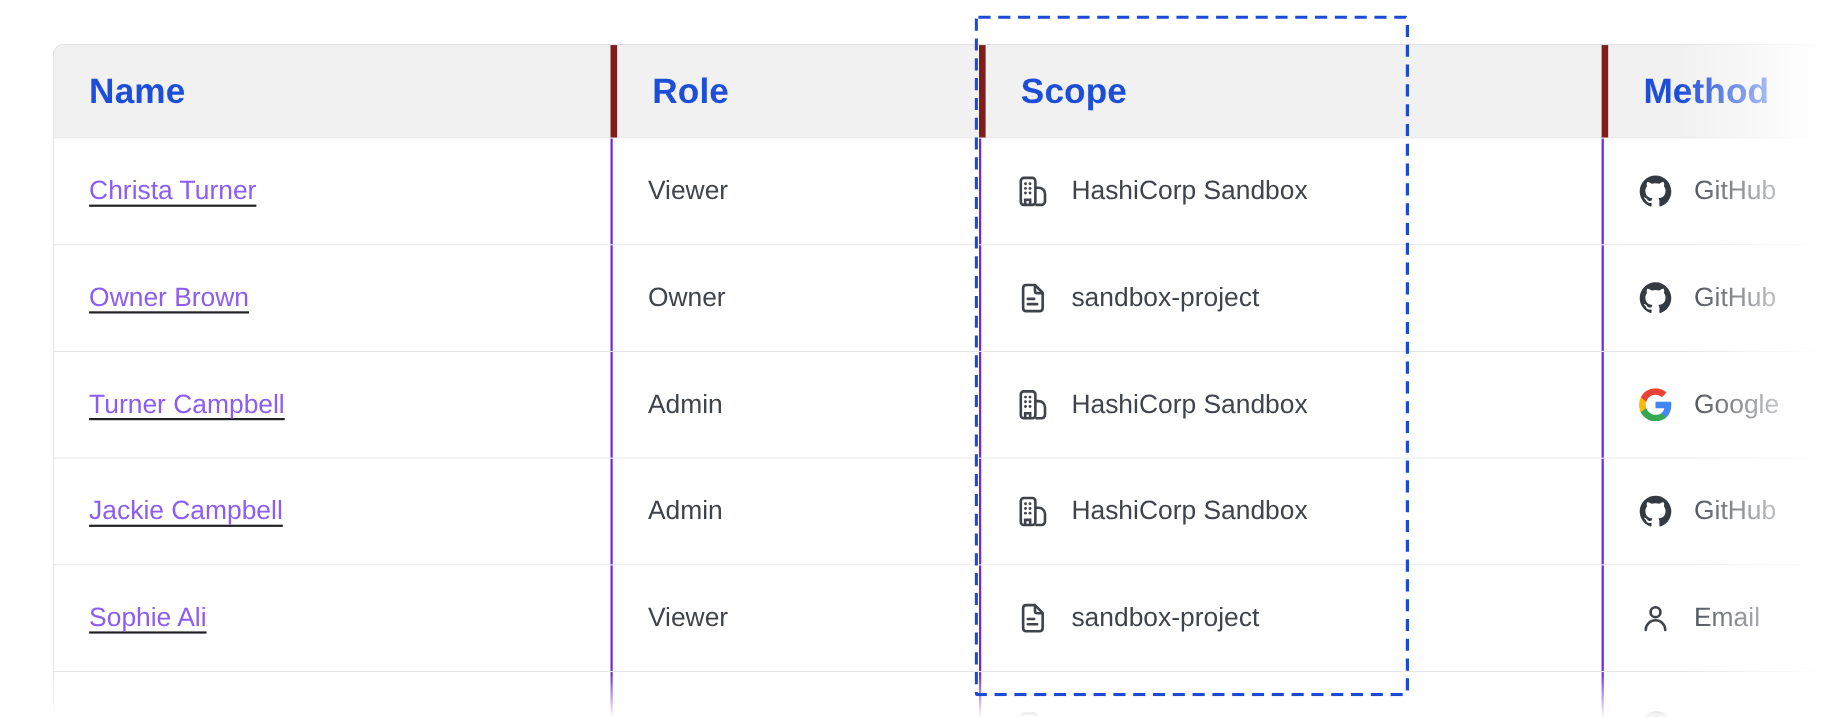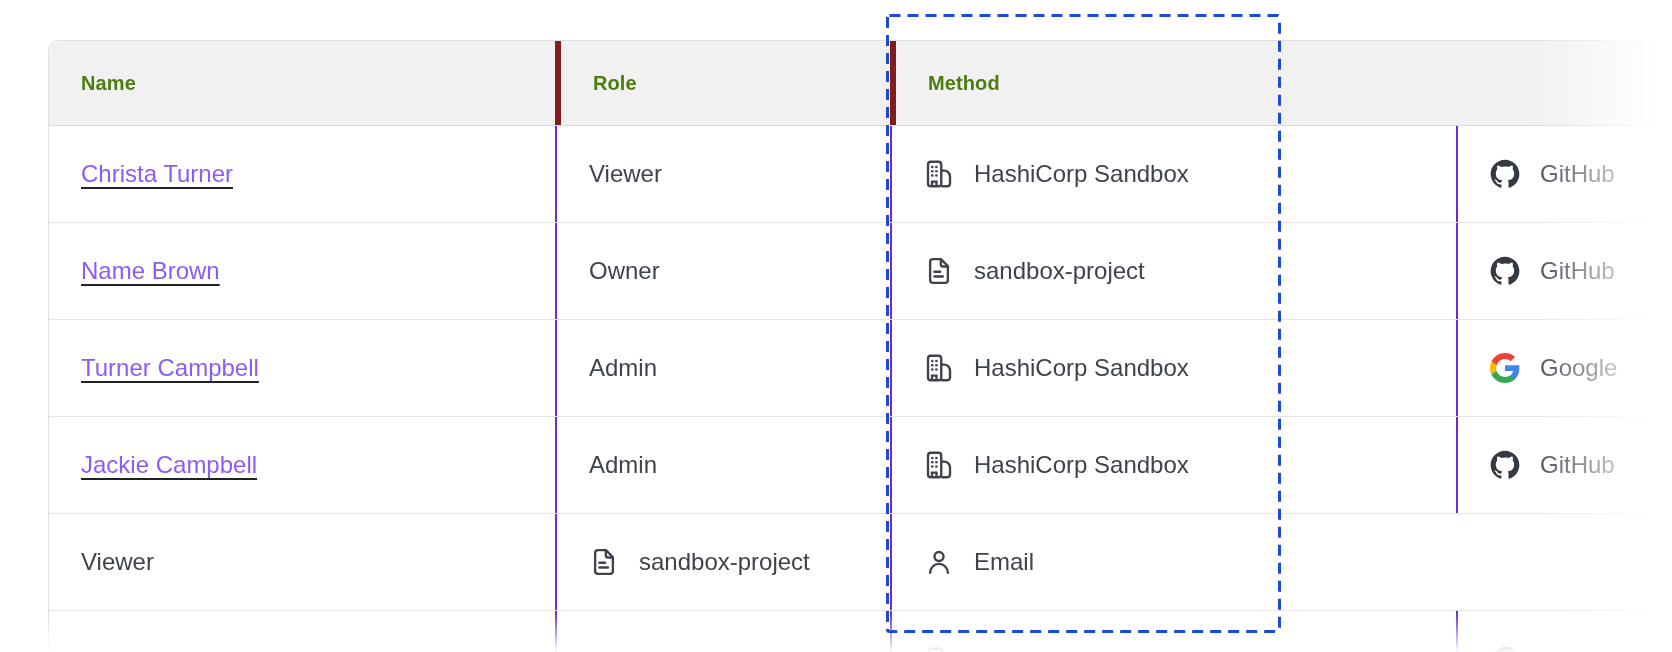--- a/index.html
+++ b/index.html
@@ -40,23 +40,23 @@
     display: flex;
     align-items: center;
     padding-left: 32px;
     border-left: 2px solid #6d28d9;
     overflow: hidden;
   }
   .thead .cell { border-left: 6px solid #7f1d1d; }
   .cell:first-child, .thead .cell:first-child { border-left: none; }
 
   .th {
-    font-size: 20px;
+    font-size: 32px;
     font-weight: 700;
-    color: #4d7c0f;
+    color: #1d4ed8;
     letter-spacing: 0.1px;
   }
 
   .name-link {
     font-size: 24px;
     font-weight: 500;
     color: #8b5cf6;
     text-decoration: underline;
     text-decoration-thickness: 2px;
     text-underline-offset: 5px;
@@ -108,20 +108,21 @@
     pointer-events: none;
   }
 </style>
 </head>
 <body>
 
 <div class="members-table">
   <div class="tr thead">
     <div class="cell th">Name</div>
     <div class="cell th">Role</div>
+    <div class="cell th">Scope</div>
     <div class="cell th">Method</div>
   </div>
 
   <div class="tr trow">
     <div class="cell">
         <span class="name-link">Christa Turner</span>
       </div>
     <div class="cell body-text">Viewer</div>
     <div class="cell">
         <span class="icon-wrap">
@@ -144,21 +145,21 @@
           <svg width="30" height="30" viewBox="0 0 24 24">
     <path fill="#343a42" d="M12 .5C5.65.5.5 5.65.5 12c0 5.08 3.29 9.39 7.86 10.91.58.11.79-.25.79-.55 0-.27-.01-1.18-.02-2.14-3.2.7-3.88-1.36-3.88-1.36-.52-1.33-1.28-1.68-1.28-1.68-1.04-.71.08-.7.08-.7 1.15.08 1.76 1.18 1.76 1.18 1.03 1.76 2.69 1.25 3.35.96.1-.75.4-1.25.73-1.54-2.55-.29-5.24-1.28-5.24-5.68 0-1.26.45-2.28 1.18-3.09-.12-.29-.51-1.46.11-3.05 0 0 .96-.31 3.16 1.18.92-.26 1.9-.38 2.88-.39.98 0 1.96.13 2.88.39 2.19-1.49 3.15-1.18 3.15-1.18.63 1.59.23 2.76.12 3.05.74.8 1.18 1.83 1.18 3.09 0 4.42-2.69 5.39-5.25 5.67.41.36.78 1.06.78 2.14 0 1.54-.01 2.78-.01 3.16 0 .31.21.67.8.55C20.22 21.38 23.5 17.08 23.5 12 23.5 5.65 18.35.5 12 .5z"></path>
   </svg>
         </span>
         <span class="body-text">GitHub</span>
       </div>
   </div>
 
   <div class="tr trow">
     <div class="cell">
-        <span class="name-link">Name Brown</span>
+        <span class="name-link">Owner Brown</span>
       </div>
     <div class="cell body-text">Owner</div>
     <div class="cell">
         <span class="icon-wrap">
           <svg width="30" height="30" viewBox="0 0 24 24" fill="none">
     <path d="M13.5 2.5H7.2C5.9 2.5 4.9 3.5 4.9 4.8v14.4c0 1.3 1 2.3 2.3 2.3h9.6c1.3 0 2.3-1 2.3-2.3V8.1l-5.6-5.6z" stroke="#3f434b" stroke-width="1.9" stroke-linejoin="round"></path>
     <path d="M13.5 2.9v3.9c0 .9.7 1.6 1.6 1.6h3.7" stroke="#3f434b" stroke-width="1.9"></path>
     <path d="M8.3 12.6h4.6M8.3 16.4h6.8" stroke="#3f434b" stroke-width="1.9" stroke-linecap="round"></path>
   </svg>
         </span>
@@ -233,20 +234,23 @@
         <span class="icon-wrap">
           <svg width="30" height="30" viewBox="0 0 24 24">
     <path fill="#343a42" d="M12 .5C5.65.5.5 5.65.5 12c0 5.08 3.29 9.39 7.86 10.91.58.11.79-.25.79-.55 0-.27-.01-1.18-.02-2.14-3.2.7-3.88-1.36-3.88-1.36-.52-1.33-1.28-1.68-1.28-1.68-1.04-.71.08-.7.08-.7 1.15.08 1.76 1.18 1.76 1.18 1.03 1.76 2.69 1.25 3.35.96.1-.75.4-1.25.73-1.54-2.55-.29-5.24-1.28-5.24-5.68 0-1.26.45-2.28 1.18-3.09-.12-.29-.51-1.46.11-3.05 0 0 .96-.31 3.16 1.18.92-.26 1.9-.38 2.88-.39.98 0 1.96.13 2.88.39 2.19-1.49 3.15-1.18 3.15-1.18.63 1.59.23 2.76.12 3.05.74.8 1.18 1.83 1.18 3.09 0 4.42-2.69 5.39-5.25 5.67.41.36.78 1.06.78 2.14 0 1.54-.01 2.78-.01 3.16 0 .31.21.67.8.55C20.22 21.38 23.5 17.08 23.5 12 23.5 5.65 18.35.5 12 .5z"></path>
   </svg>
         </span>
         <span class="body-text">GitHub</span>
       </div>
   </div>
 
   <div class="tr trow">
+    <div class="cell">
+        <span class="name-link">Sophie Ali</span>
+      </div>
     <div class="cell body-text">Viewer</div>
     <div class="cell">
         <span class="icon-wrap">
           <svg width="30" height="30" viewBox="0 0 24 24" fill="none">
     <path d="M13.5 2.5H7.2C5.9 2.5 4.9 3.5 4.9 4.8v14.4c0 1.3 1 2.3 2.3 2.3h9.6c1.3 0 2.3-1 2.3-2.3V8.1l-5.6-5.6z" stroke="#3f434b" stroke-width="1.9" stroke-linejoin="round"></path>
     <path d="M13.5 2.9v3.9c0 .9.7 1.6 1.6 1.6h3.7" stroke="#3f434b" stroke-width="1.9"></path>
     <path d="M8.3 12.6h4.6M8.3 16.4h6.8" stroke="#3f434b" stroke-width="1.9" stroke-linecap="round"></path>
   </svg>
         </span>
         <span class="body-text">sandbox-project</span>

